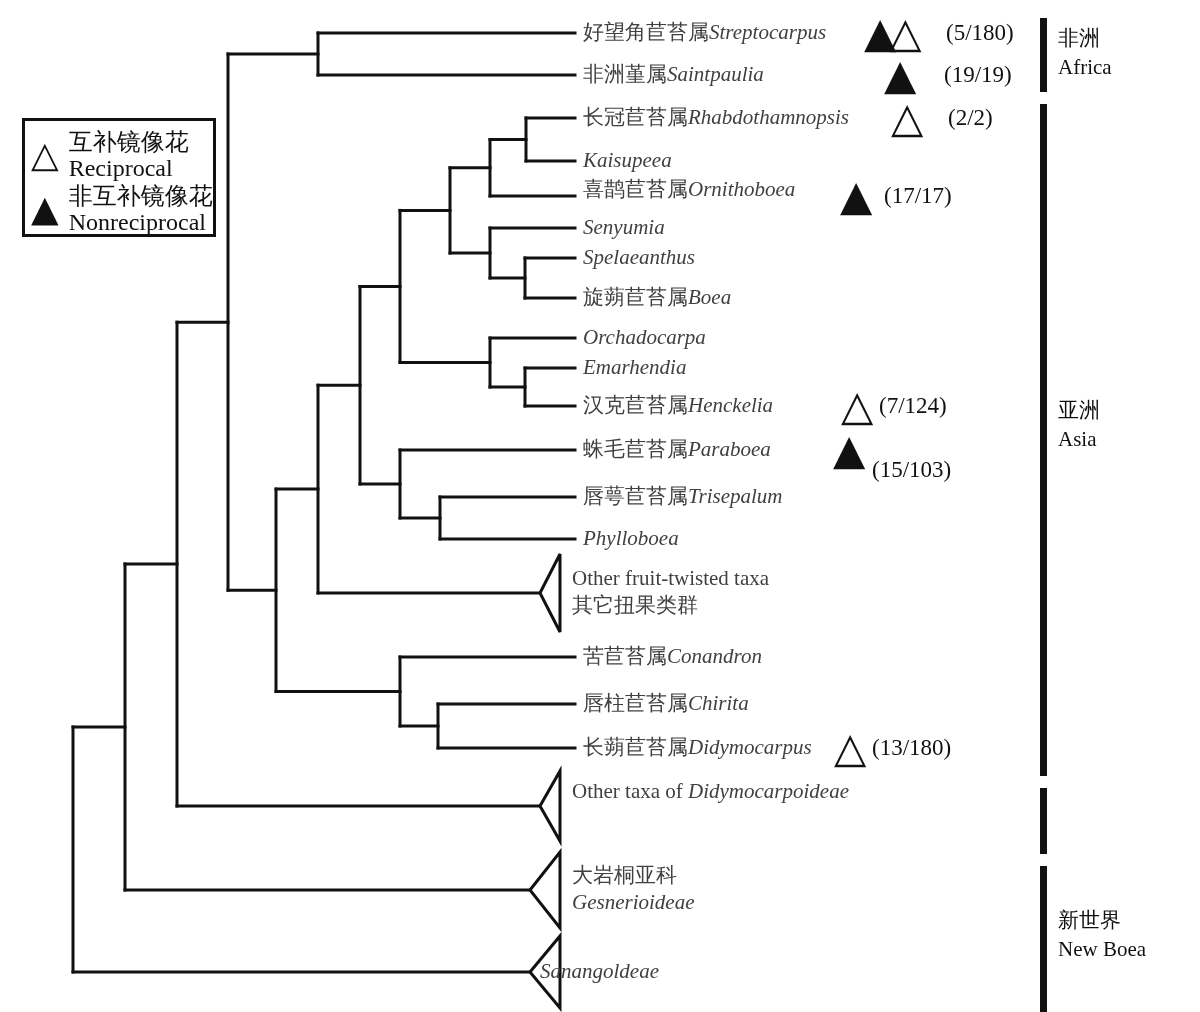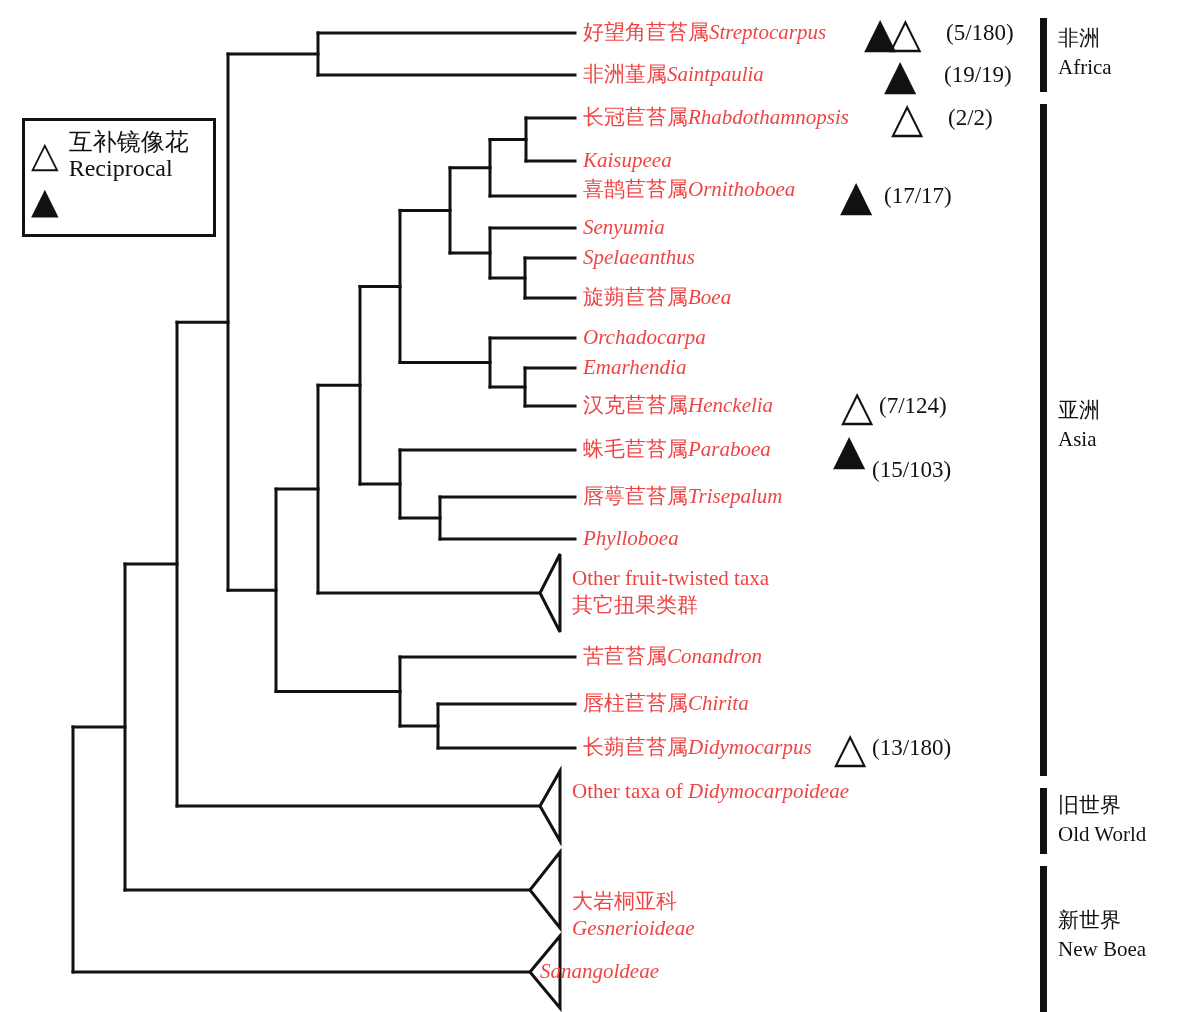--- a/index.html
+++ b/index.html
@@ -2,21 +2,21 @@
 <html><head>
 <meta charset="utf-8">
 <style>
   html,body{margin:0;padding:0;background:#ffffff;}
   #stage{
     position:relative;width:1200px;height:1012px;background:#ffffff;overflow:hidden;
     font-family:"Liberation Serif","DejaVu Serif",serif;color:#111111;
   }
   #tree-svg{position:absolute;left:0;top:0;}
   .tip-label{
-    position:absolute;white-space:nowrap;font-size:21px;line-height:27px;color:#ef4444;
+    position:absolute;white-space:nowrap;font-size:21px;line-height:27px;color:#404040;
   }
   .tip-label .latin{font-style:italic;}
   .marker-row{
     position:absolute;display:flex;align-items:center;height:46px;line-height:1;
     font-family:"DejaVu Sans","Liberation Sans",sans-serif;color:#111;
     letter-spacing:-7px;font-size:42px;
   }
   .count-label{
     position:absolute;font-size:23px;line-height:30px;white-space:nowrap;color:#111;
   }
@@ -107,26 +107,27 @@
     </svg>
 
   <div id="legend-box" style="left: 22px; top: 118px; width: 194px; height: 119px;">
     <div class="legend-item" style="left:6px;top:8px;">
       <span class="legend-symbol">△</span>
       <span class="legend-text"><span>互补镜像花</span><br>
         <span>Reciprocal</span></span>
     </div>
     <div class="legend-item" style="left:6px;top:62px;">
       <span class="legend-symbol">▲</span>
+      <span class="legend-text"><span>非互补镜像花</span><br>
+        <span>Nonreciprocal</span></span>
     </div>
   </div>
 
   <div class="region-label" style="left: 1058px; top: 24px;"><span>非洲</span><br><span>Africa</span></div>
   <div class="region-label" style="left: 1058px; top: 396px;"><span>亚洲</span><br><span>Asia</span></div>
-  <div class="region-label" style="left: 1058px; top: 791px;"><span>旧世界</span><br><span>Old World</span></div>
   <div class="region-label" style="left: 1058px; top: 906px;"><span>新世界</span><br><span>New Boea</span></div>
 
   <div id="tip-layer">
       <div class="tip-label" style="left: 583px; top: 19px;"><span>好望角苣苔属</span><span class="latin">Streptocarpus</span></div>
       <div class="tip-label" style="left: 583px; top: 61px;"><span>非洲堇属</span><span class="latin">Saintpaulia</span></div>
       <div class="tip-label" style="left: 583px; top: 104px;"><span>长冠苣苔属</span><span class="latin">Rhabdothamnopsis</span></div>
       <div class="tip-label" style="left: 583px; top: 147px;"><span></span><span class="latin">Kaisupeea</span></div>
       <div class="tip-label" style="left: 583px; top: 176px;"><span>喜鹊苣苔属</span><span class="latin">Ornithoboea</span></div>
       <div class="tip-label" style="left: 583px; top: 214px;"><span></span><span class="latin">Senyumia</span></div>
       <div class="tip-label" style="left: 583px; top: 244px;"><span></span><span class="latin">Spelaeanthus</span></div>
@@ -140,21 +141,21 @@
       <div class="tip-label" style="left: 572px; top: 565px;">
         <div>Other fruit-twisted taxa</div>
         <div>其它扭果类群</div>
       </div>
       <div class="tip-label" style="left: 583px; top: 643px;"><span>苦苣苔属</span><span class="latin">Conandron</span></div>
       <div class="tip-label" style="left: 583px; top: 690px;"><span>唇柱苣苔属</span><span class="latin">Chirita</span></div>
       <div class="tip-label" style="left: 583px; top: 734px;"><span>长蒴苣苔属</span><span class="latin">Didymocarpus</span></div>
       <div class="tip-label" style="left: 572px; top: 778px;">
         <div>Other taxa of <span class="latin">Didymocarpoideae</span></div>
       </div>
-      <div class="tip-label" style="left: 572px; top: 888px;">
+      <div class="tip-label" style="left: 572px; top: 862px;">
         <div>大岩桐亚科</div>
         <div><span class="latin">Gesnerioideae</span></div>
       </div>
       <div class="tip-label" style="left: 540px; top: 958px; text-align: right;">
         <div><span class="latin">Sanangoldeae</span></div>
       </div>
     </div>
   <div id="marker-layer">
       <div class="marker-row" style="left: 864px; top: 10px;">
         <span>▲</span>

